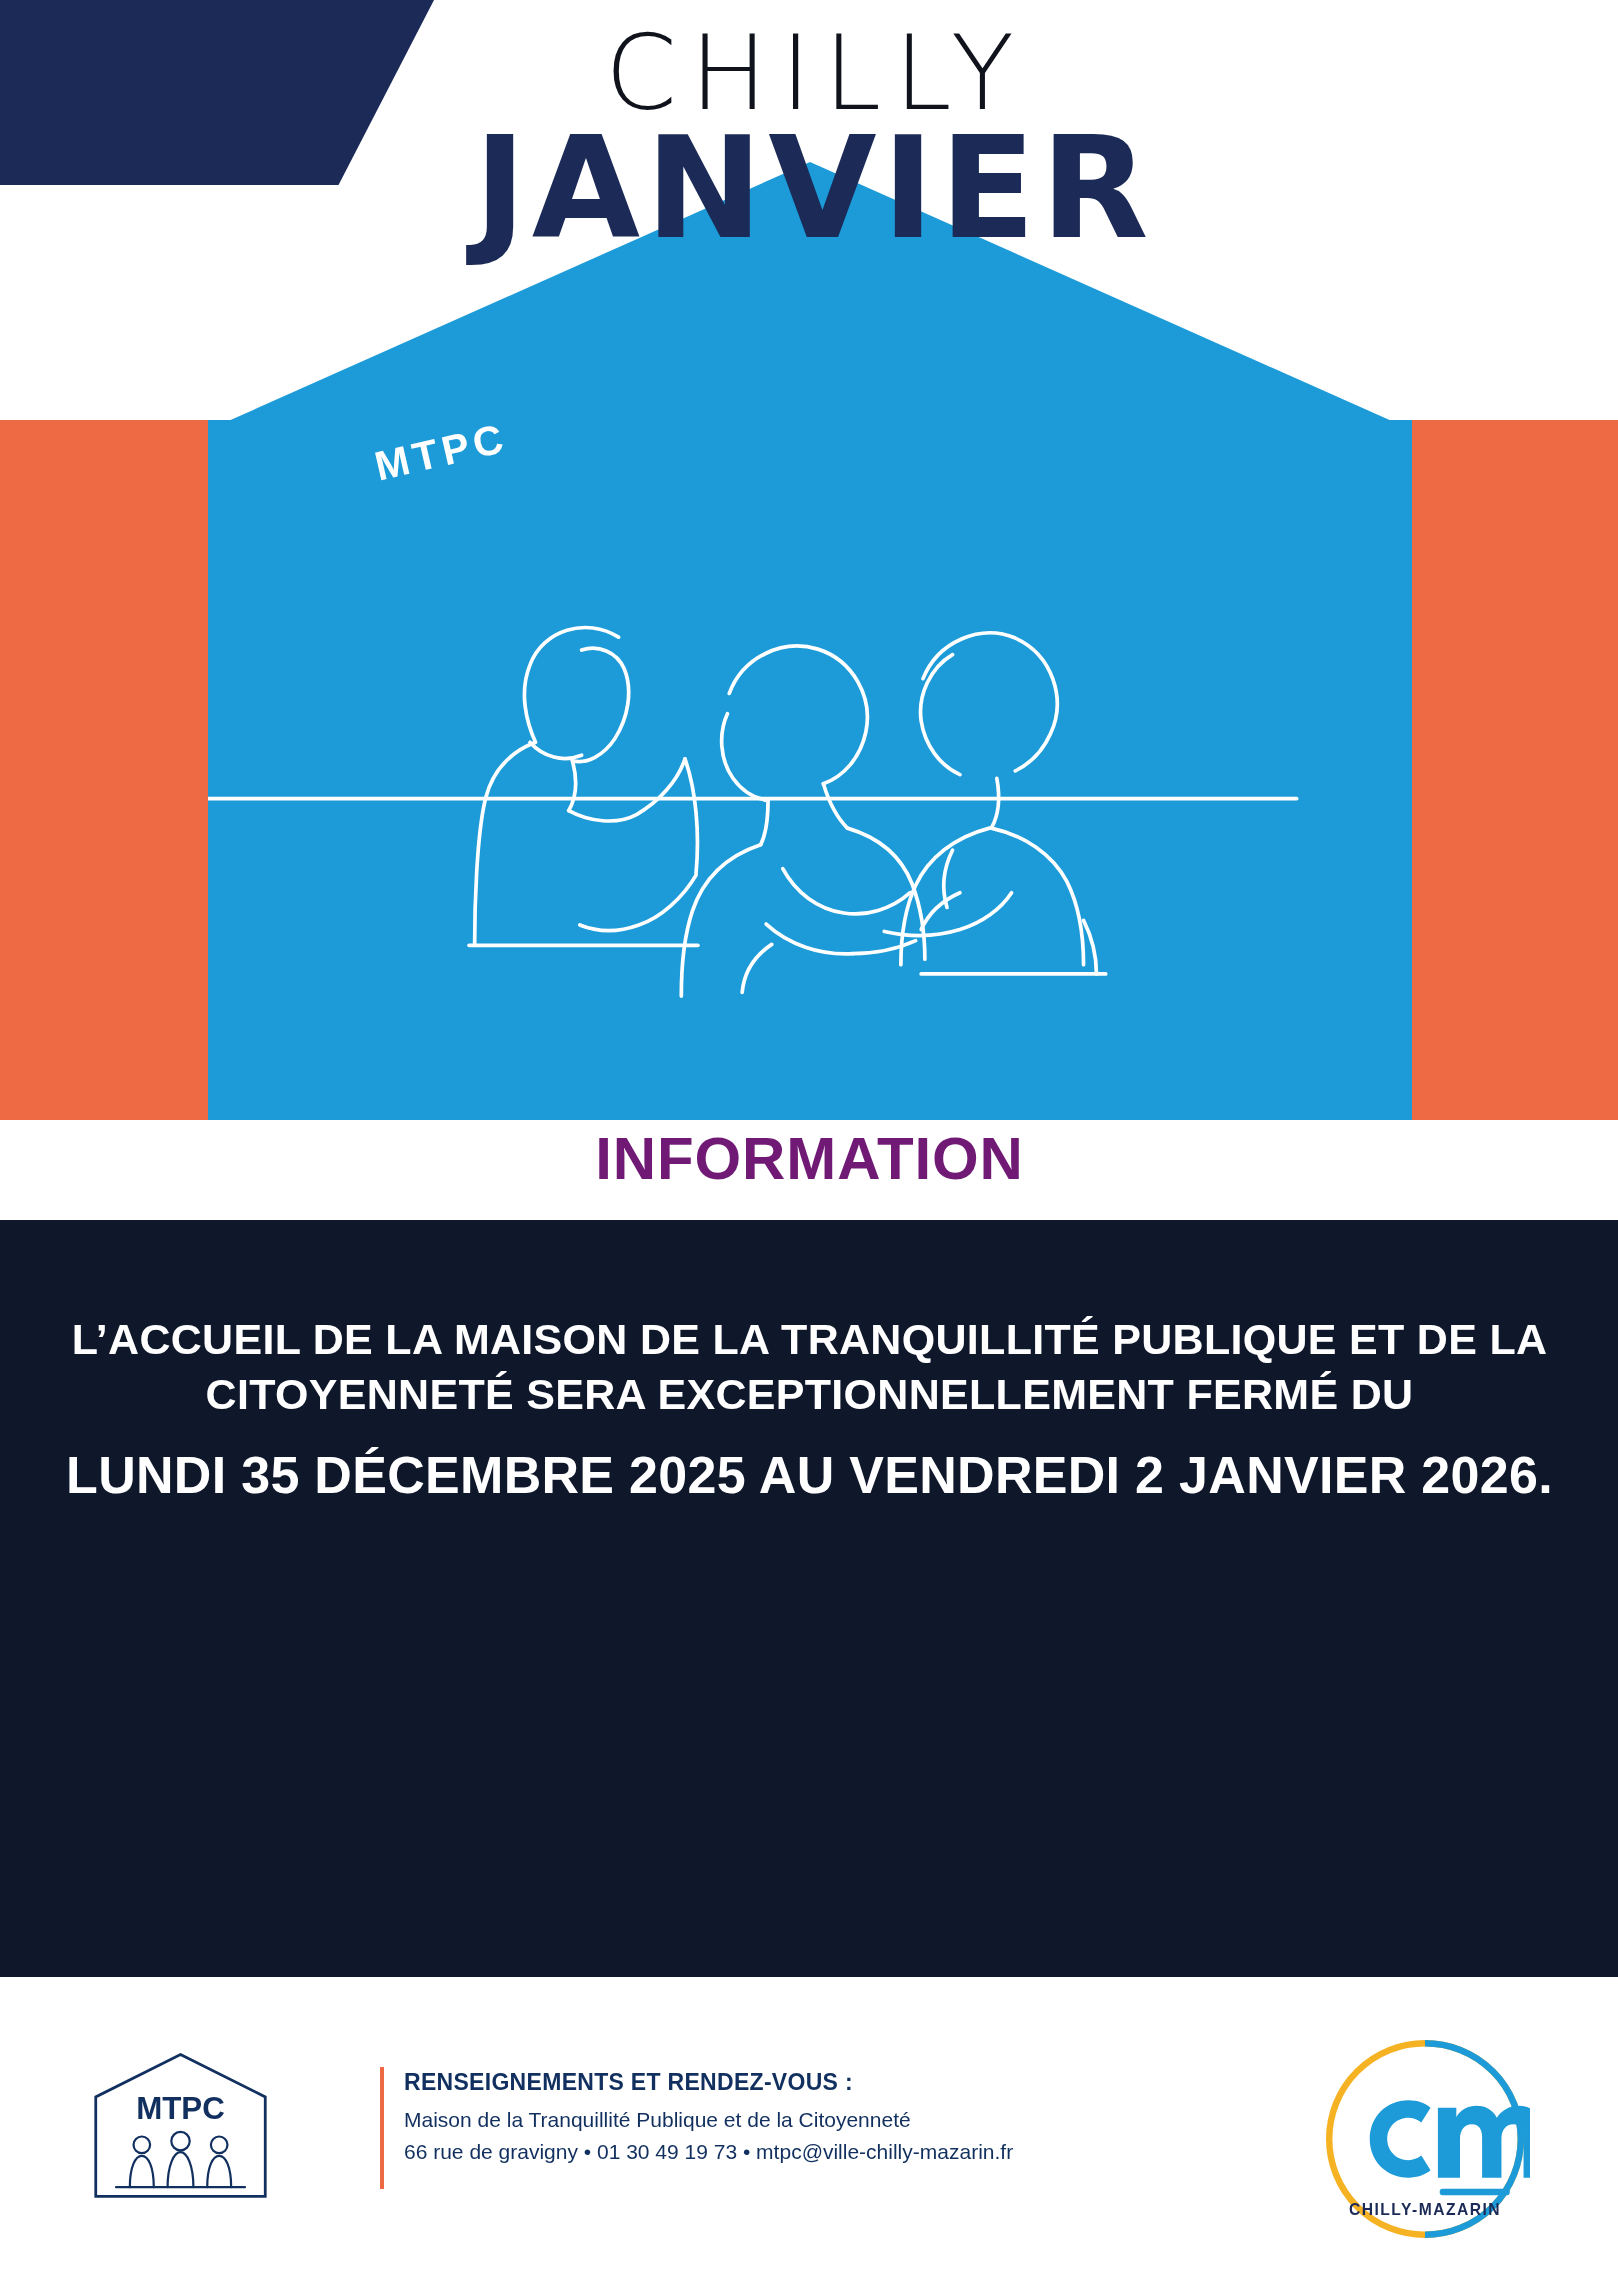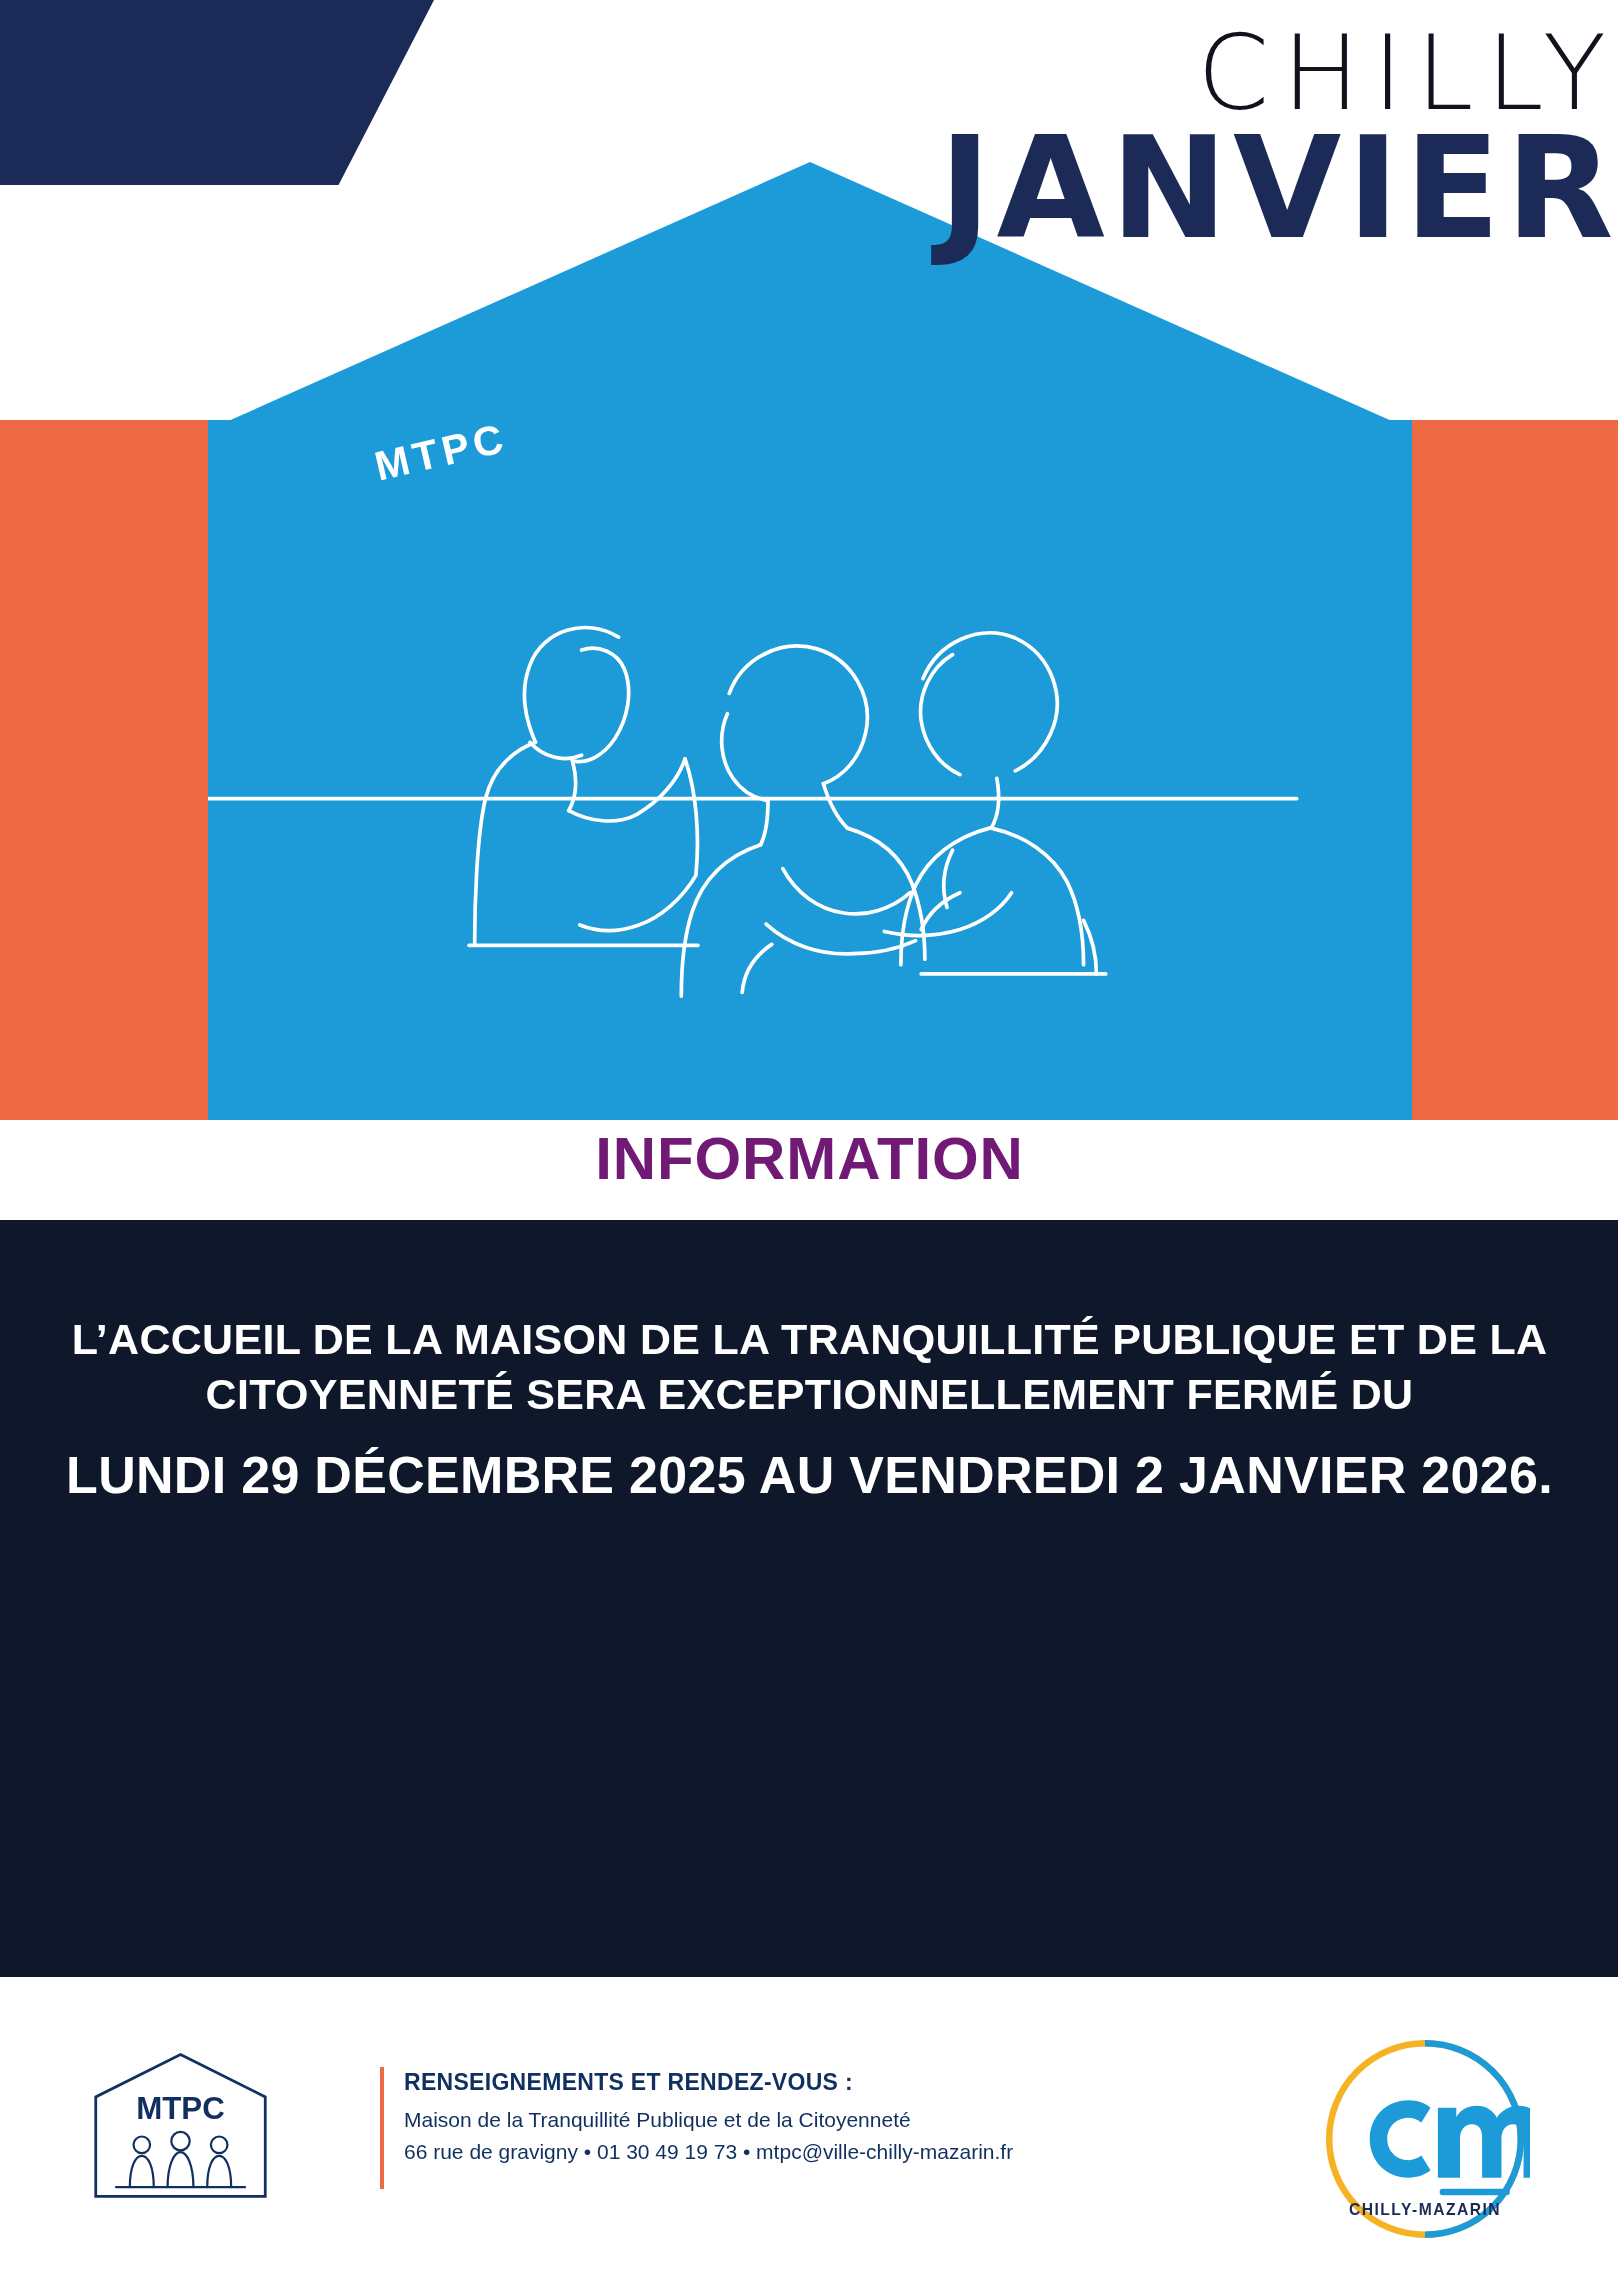--- a/index.html
+++ b/index.html
@@ -58,21 +58,21 @@
     align-items: center;
     justify-content: center;
   }
   .social-icon svg { display: block; }
 
   .brand {
     position: absolute;
     left: 0;
     right: 0;
     top: 18.5px;
-    text-align: right;
+    text-align: center;
     z-index: 3;
   }
   .brand-line1 {
     font-family: "DejaVu Sans", sans-serif;
     font-size: 103px;
     font-weight: 300;
     letter-spacing: 13px;
     color: #10131c;
     line-height: 1.05;
     padding-left: 13px;
@@ -308,21 +308,21 @@
       <path d="M949 542 c10 20 14 40 14 58"></path>
       <path d="M807 466 c-10 20 -12 42 -6 62"></path>
     </g>
   </svg>
 
   <div class="info-title">INFORMATION</div>
 
   <div class="panel">
     <div class="panel-text">
       <div class="panel-intro">L’ACCUEIL DE LA MAISON DE LA TRANQUILLITÉ PUBLIQUE ET DE LA CITOYENNETÉ SERA EXCEPTIONNELLEMENT FERMÉ DU</div>
-      <div class="panel-dates">LUNDI 29 DÉCEMBRE 2025 AU VENDREDI 2 JANVIER 2026.</div>
+      <div class="panel-dates">LUNDI 35 DÉCEMBRE 2025 AU VENDREDI 2 JANVIER 2026.</div>
     </div>
   </div>
 
   <div class="footer">
 
     <svg class="footer-logo-mtpc" viewBox="0 0 200 165">
       <polygon points="100,6 192,52 192,160 8,160 8,52" fill="none" stroke="#11305f" stroke-width="3"></polygon>
       <text x="100" y="76" text-anchor="middle" font-family="Liberation Sans, sans-serif" font-size="34" font-weight="bold" fill="#11305f">MTPC</text>
       <g fill="none" stroke="#11305f" stroke-width="2.4" stroke-linecap="round">
         <path d="M30 150 h140"></path>

